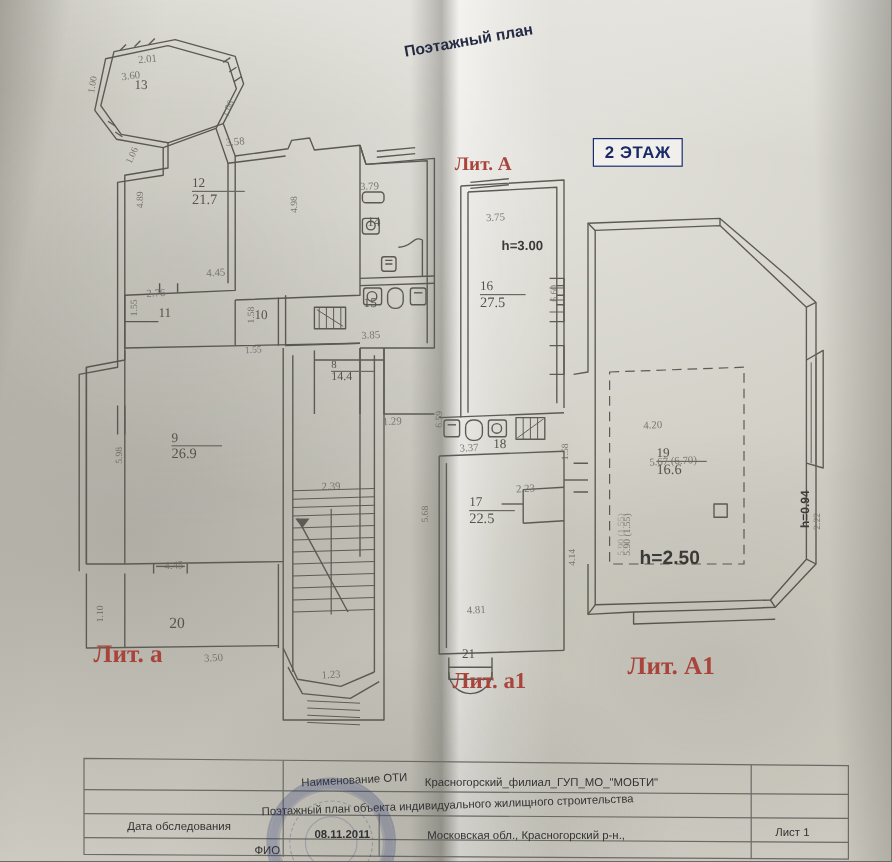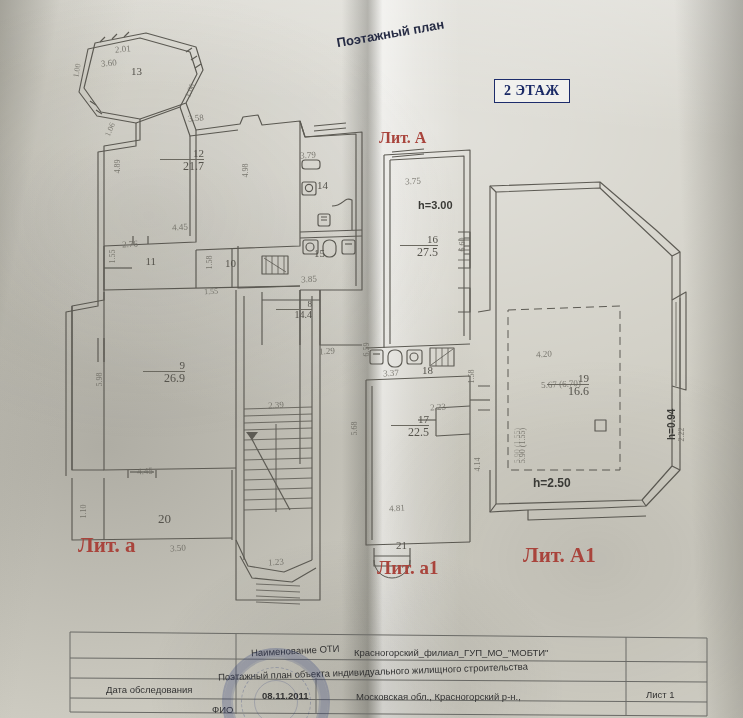--- a/index.html
+++ b/index.html
@@ -24,30 +24,30 @@
        radial-gradient(50% 40% at 80% 78%, rgba(95,93,85,.12), rgba(0,0,0,0) 70%),
        radial-gradient(40% 30% at 48% 96%, rgba(60,60,55,.16), rgba(0,0,0,0) 70%);
      mix-blend-mode:multiply;}
 
   svg{position:absolute;left:0;top:0;}
   .lbl{position:absolute;white-space:nowrap;color:#4b4a44;font-family:"Liberation Serif",serif;}
 
   
   .dim{font-size:9px;color:#6a6860;font-family:"Liberation Serif",serif;opacity:.85;}
   .dim.sm{font-size:8px;}
-  .rm{font-family:"Liberation Serif",serif;color:#55534c;text-align:right;line-height:1.0;}
+  .rm{font-family:"Liberation Serif",serif;color:#55534c;text-align:left;line-height:1.0;}
   .rm .n{font-size:11px;display:block;}
   .rm .a{font-size:12px;display:block;border-top:1px solid #6b6960;padding-top:0px;}
 
   .lit{position:absolute;color:#a9443c;font-family:"Liberation Serif",serif;font-weight:700;}
   .hh{position:absolute;color:#3a3a36;font-family:"Liberation Sans",sans-serif;font-weight:700;font-size:11px;}
 
   .badge{position:absolute;border:1.6px solid #1d2c6b;background:rgba(255,255,255,.55);
-         color:#1b2a66;font-weight:700;font-family:Liberation Serif, serif;
-         letter-spacing:.5px;padding:3px 9px;font-size:14px;}
+         color:#1b2a66;font-weight:700;font-family:Liberation Sans, sans-serif;
+         letter-spacing:.5px;padding:3px 9px;font-size:14px;margin-top:36px;}
   .plantitle{position:absolute;color:#262b44;font-weight:700;font-size:13px;
              font-family:"Liberation Sans",sans-serif;}
 
   
   #tblock{position:absolute;left:66px;top:628px;width:645px;height:90px;}
   #tblock .tb{font-family:"Liberation Sans",sans-serif;color:#333;font-size:9.5px;white-space:nowrap;position:absolute;}
   #stamp{position:absolute;left:222px;top:648px;width:104px;height:104px;border-radius:50%;
          border:2px solid rgba(42,58,120,.45);
          box-shadow:0 0 0 5px rgba(255,255,255,0) , inset 0 0 0 7px rgba(42,58,120,.18), inset 0 0 0 9px rgba(42,58,120,.30);
          opacity:.62;}
@@ -221,21 +221,21 @@
 
   <div class="badge" style="left:494px;top:79px;">2 ЭТАЖ</div>
 
 
   <div class="lit" style="left:379px;top:129px;font-size:16px;">Лит. А</div>
   <div class="lit" style="left:78px;top:533px;font-size:21px;">Лит. а</div>
   <div class="lit" style="left:377px;top:557px;font-size:19px;">Лит. а1</div>
   <div class="lit" style="left:523px;top:543px;font-size:21px;">Лит. А1</div>
 
   <div class="hh" style="left:389px;top:199px;margin-left:29px;">h=3.00</div>
-  <div class="hh" style="left:533px;top:476px;font-size:12px;">h=2.50</div>
+  <div class="hh" style="left:533px;top:457px;font-size:16px;">h=2.50</div>
   <div class="hh" style="left:666px;top:440px;font-size:10px;transform:rotate(-90deg);transform-origin:left top;">h=0.94</div>
 
   <div class="lbl rm" style="left:112px;top:66px;width:30px;">
     <span class="n">13</span>
   </div>
 
   <div class="lbl rm" style="left:160px;top:148px;width:44px;">
     <span class="n">12</span>
     <span class="a">21.7</span>
   </div>

